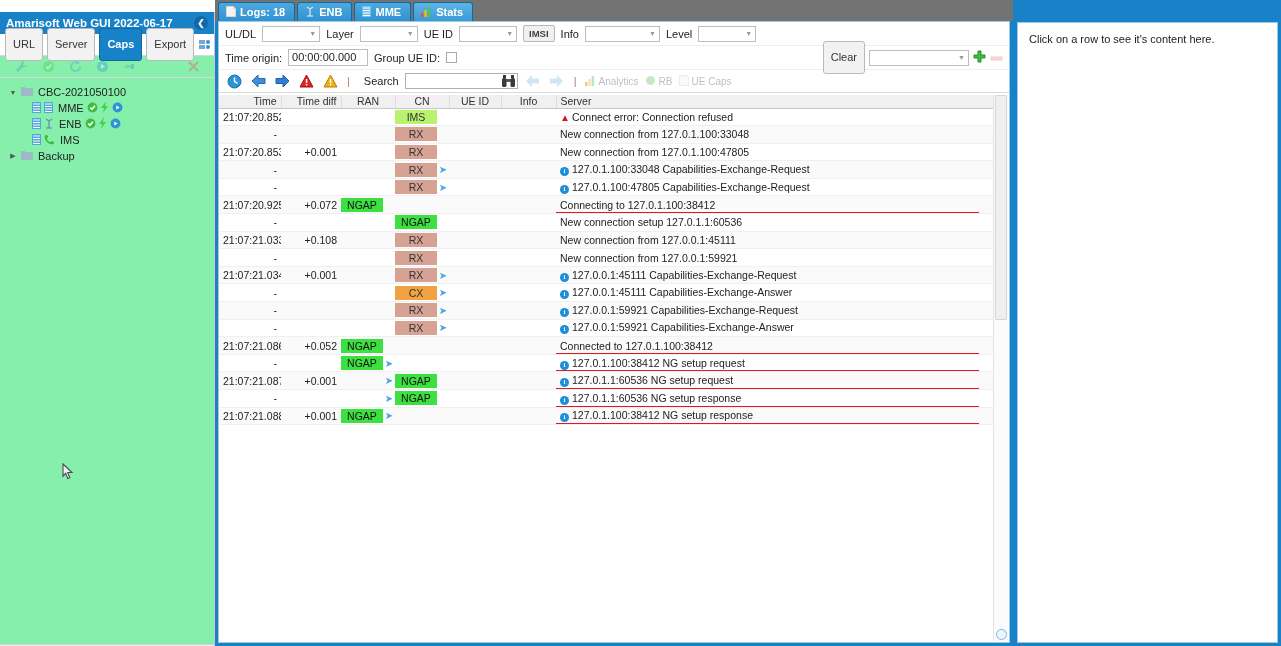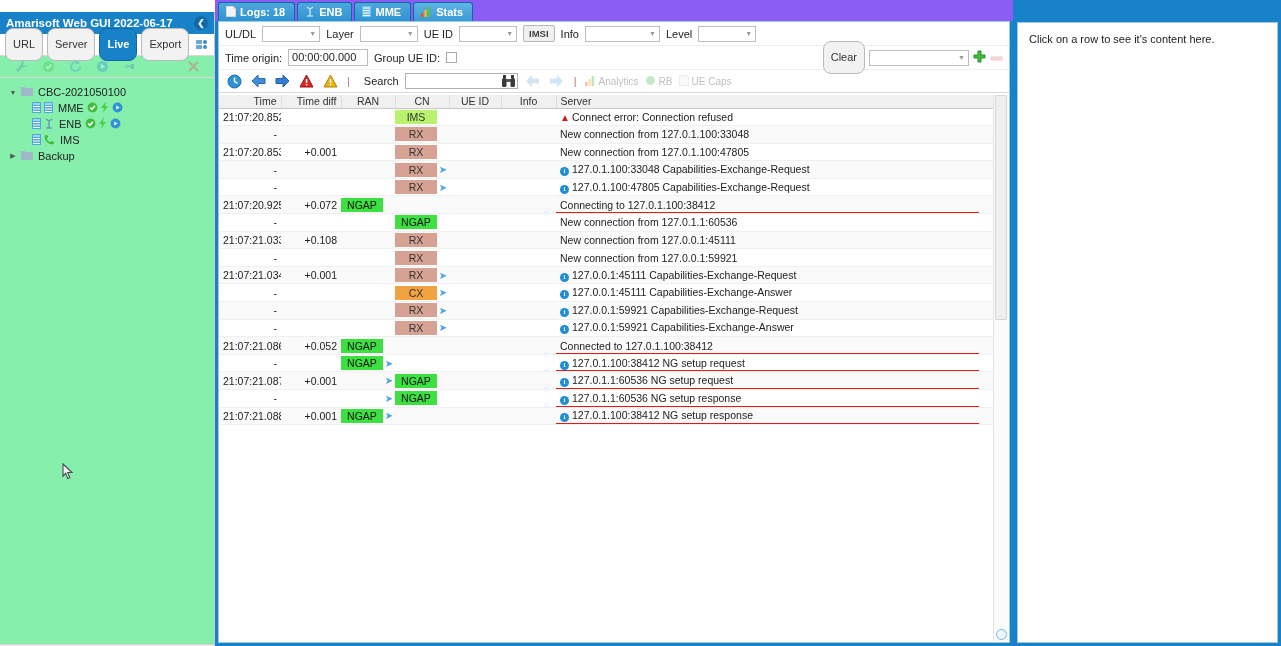--- a/index.html
+++ b/index.html
@@ -31,21 +31,21 @@
     display: flex; align-items: center; justify-content: center;
     cursor: pointer;
   }
   #left-toolbar {
     height: 22px; display: flex; align-items: center; gap: 4px;
     padding: 2px 5px; border-bottom: 1px solid #d8d8d8;
     background: #fff;
   }
   .btn {
     border: 1px solid #b9b9b9; background: #f2f2f2;
-    border-radius: 8px; padding: 8px 7px; font-size: 11px;
+    border-radius: 3px; padding: 8px 7px; font-size: 11px;
     line-height: 15px; cursor: pointer; color: #333;
   }
   .btn.active { background: #1782c8; border-color: #1268a3; color: #fff; font-weight: bold; }
   .btn.spacer { margin-left: auto; }
   .icon-btn {
     width: 18px; height: 17px; display: inline-flex;
     align-items: center; justify-content: center; cursor: pointer;
   }
   #tree-toolbar {
     height: 22px; display: flex; align-items: center; gap: 9px;
@@ -71,21 +71,21 @@
     flex: 1; height: 10px; background: #c0c0c0; border: 1px solid #a9a9a9; border-radius: 1px;
   }
 
   
   #center {
     position: absolute; left: 215px; top: 0; width: 798px; height: 646px;
     background: #1782c8;
   }
   #tabbar {
     height: 21px; display: flex; align-items: flex-end;
-    padding-left: 3px; gap: 2px; background: #8b5cf6;
+    padding-left: 3px; gap: 2px; background: #737373;
   }
   .tab {
     display: flex; align-items: center; gap: 4px;
     height: 19px; padding: 0 9px 0 7px;
     background: linear-gradient(#4ea8dd, #2f93d2);
     border: 1px solid #1268a3; border-bottom: none;
     border-radius: 3px 3px 0 0;
     color: #fff; font-weight: bold; font-size: 11px;
     cursor: pointer; white-space: nowrap;
   }
@@ -209,21 +209,21 @@
   <div id="left">
 
     <div id="left-title">
       <span class="t">Amarisoft Web GUI 2022-06-17</span>
       <span class="collapse-btn">❮</span>
     </div>
 
     <div id="left-toolbar">
       <div class="btn">URL</div>
       <div class="btn">Server</div>
-      <div class="btn active">Live</div>
+      <div class="btn active">Caps</div>
       <div class="btn spacer">Export</div>
       <span class="icon-btn">
         <svg width="13" height="13" viewBox="0 0 13 13">
             <rect x="1" y="2" width="6" height="4" fill="#6fa8d6"></rect>
             <rect x="1" y="7" width="6" height="4" fill="#6fa8d6"></rect>
             <circle cx="10" cy="4" r="2" fill="#3a8ec9"></circle>
             <circle cx="10" cy="9" r="2" fill="#3a8ec9"></circle>
           </svg>
       </span>
     </div>
@@ -622,21 +622,21 @@
                 <td class="c-ran">
                   <div class="cellflex"></div>
                 </td>
                 <td class="c-cn">
                   <div class="cellflex">
                     <span class="badge b-ngap">NGAP</span>
                   </div>
                 </td>
                 <td class="c-ueid"></td>
                 <td class="c-info"></td>
-                <td class="c-msg">New connection from 127.0.1.1:60536</td>
+                <td class="c-msg">New connection setup 127.0.1.1:60536</td>
               </tr>
               <tr class="zebra">
                 <td class="c-time">21:07:21.033</td>
                 <td class="c-diff">+0.108</td>
                 <td class="c-ran">
                   <div class="cellflex"></div>
                 </td>
                 <td class="c-cn">
                   <div class="cellflex">
                     <span class="badge b-rx">RX</span>

